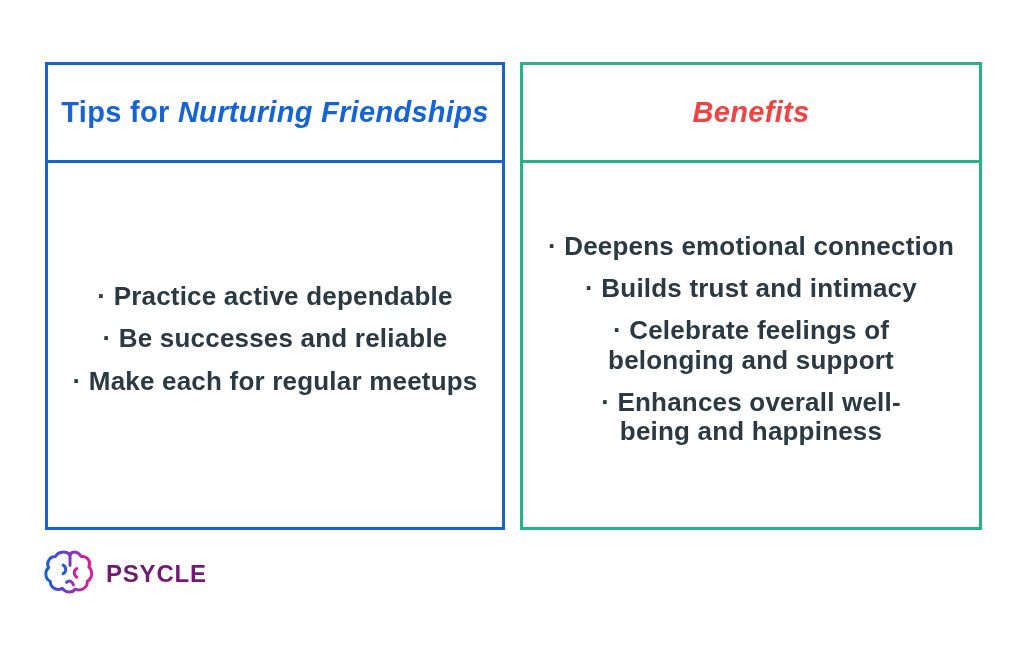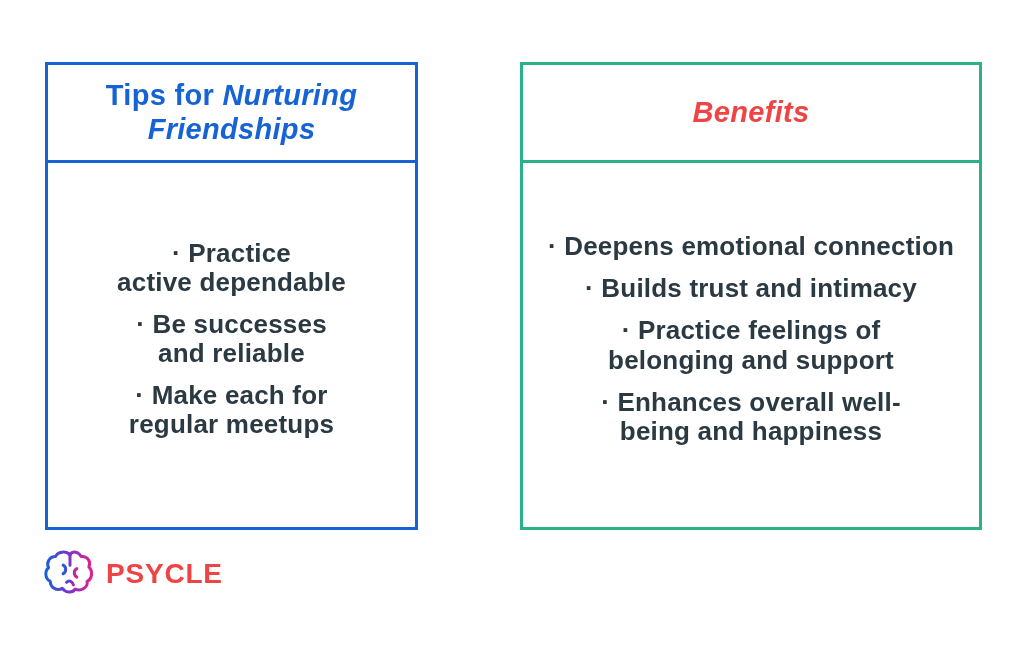--- a/index.html
+++ b/index.html
@@ -19,21 +19,21 @@
   .card {
     position: absolute;
     top: 62px;
     height: 468px;
     box-sizing: border-box;
     border: 3px solid;
     display: flex;
     flex-direction: column;
     background: #ffffff;
   }
-  .card.left  { left: 45px;  width: 373px; border-color: #1563d5; }
+  .card.left  { left: 45px;  width: 460px; border-color: #1563d5; }
   .card.right { left: 520px; width: 462px; border-color: #2bb189; }
 
   .card-header {
     height: 95px;
     flex: 0 0 95px;
     display: flex;
     align-items: center;
     justify-content: center;
     text-align: center;
     border-bottom: 3px solid;
@@ -74,23 +74,23 @@
 
   .logo {
     position: absolute;
     left: 42px;
     top: 548px;
     display: flex;
     align-items: center;
     gap: 8px;
   }
   .logo-text {
-    font-size: 28px;
+    font-size: 24px;
     font-weight: 700;
-    color: #ef4444;
+    color: #701a75;
     letter-spacing: 0.8px;
     line-height: 1;
   }
 </style>
 </head>
 <body>
 
 <div class="canvas">
 
   <div class="card left">
@@ -104,21 +104,21 @@
     </div>
   </div>
 
   <div class="card right">
     <div class="card-header">
       <div class="card-title">Benefits</div>
     </div>
     <div class="card-body">
       <div class="item">· Deepens emotional connection</div>
       <div class="item">· Builds trust and intimacy</div>
-      <div class="item">· Practice feelings of belonging and support</div>
+      <div class="item">· Celebrate feelings of belonging and support</div>
       <div class="item">· Enhances overall well-being and happiness</div>
     </div>
   </div>
 
   <div class="logo">
     <span>
       <svg width="56" height="48" viewBox="0 0 64 56" aria-hidden="true">
         <defs>
           <linearGradient id="brainGrad" x1="0" y1="0" x2="1" y2="0">
             <stop offset="0" stop-color="#1563d5"></stop>

